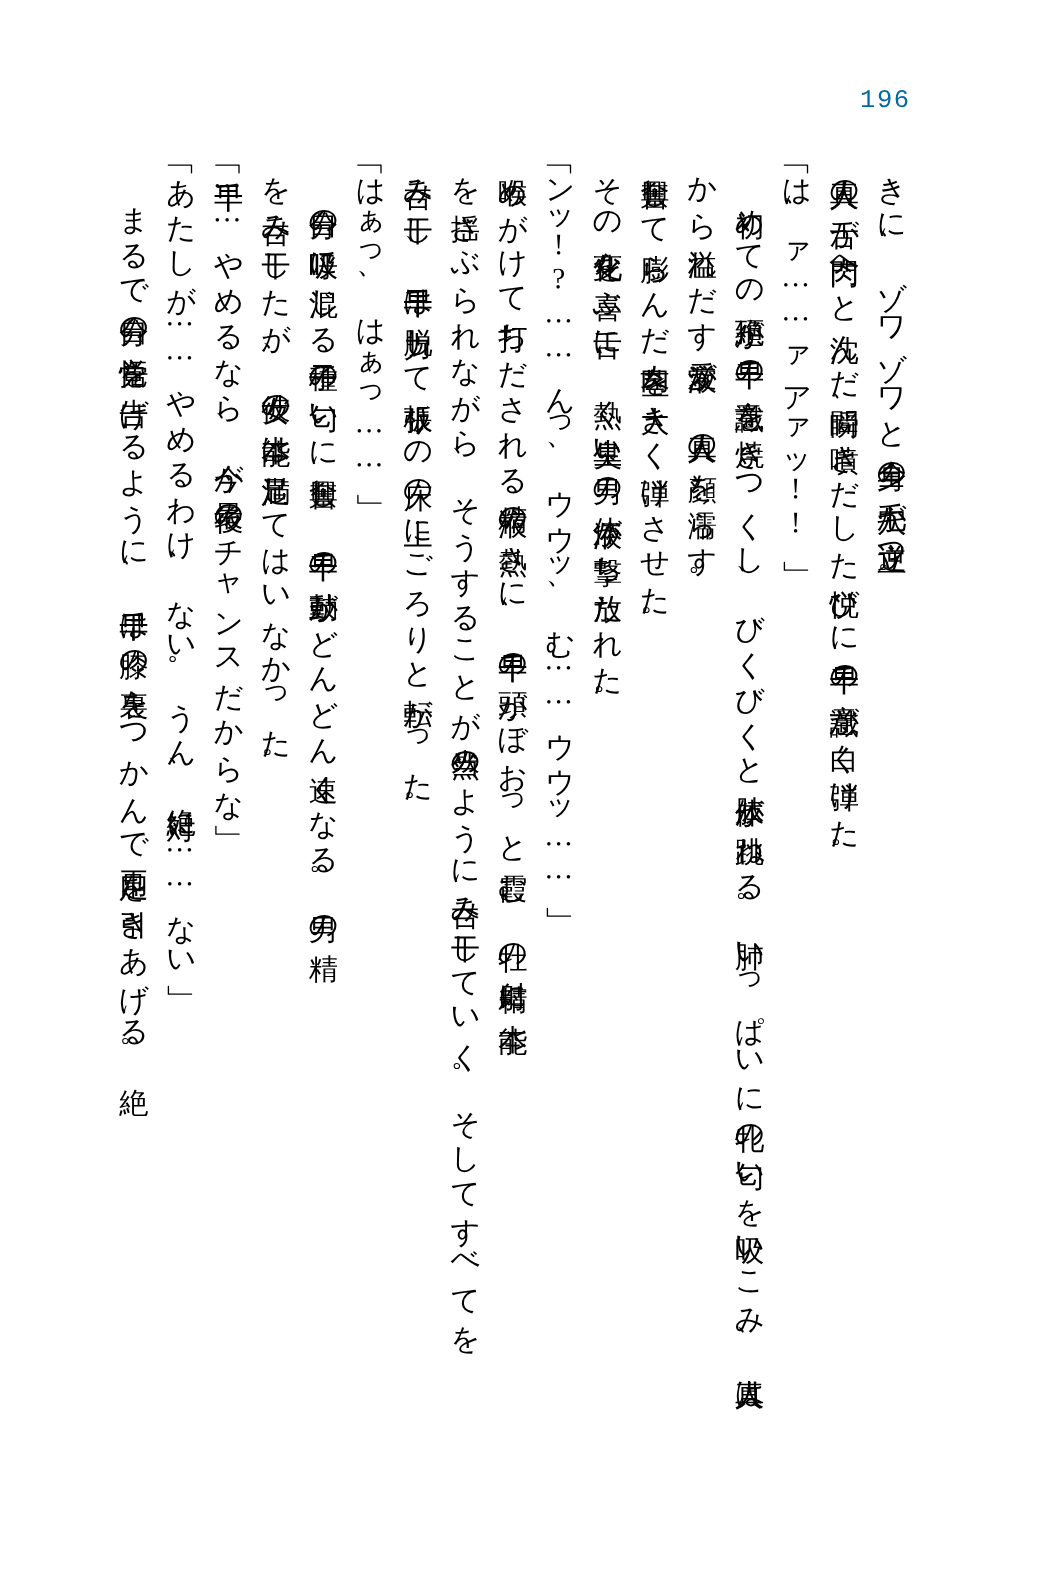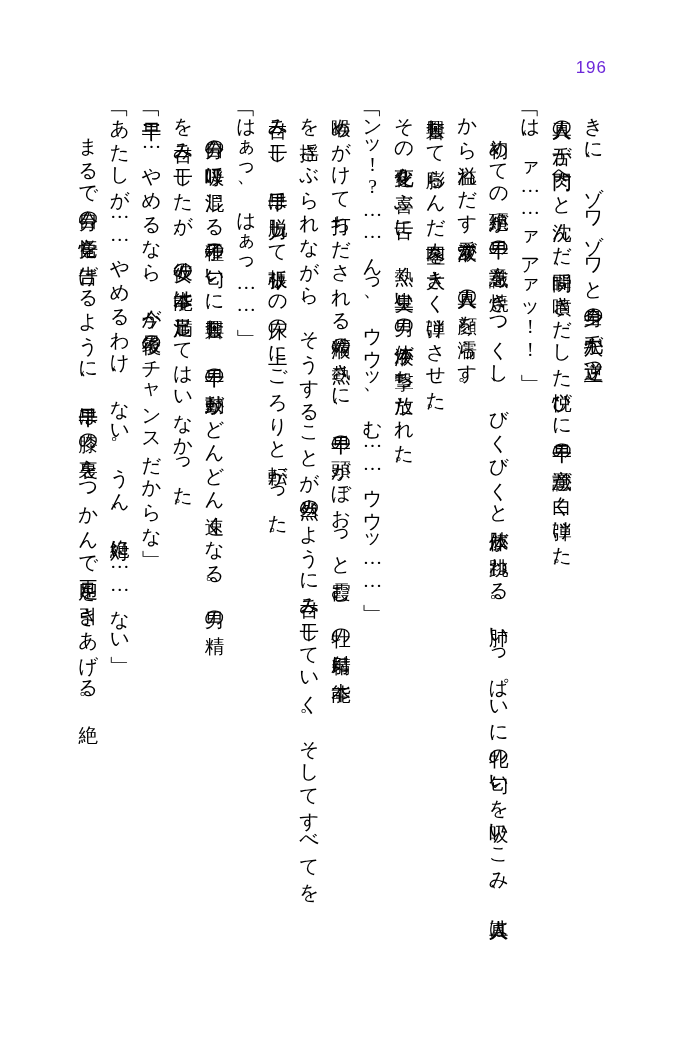--- a/index.html
+++ b/index.html
@@ -24,22 +24,22 @@
     height: 1050px;
     box-sizing: border-box;
   }
 
   .page-number {
     position: absolute;
     top: 58px;
     right: 88px;
     font-size: 17px;
     letter-spacing: 1px;
-    color: #6d28d9;
-    font-family: Liberation Sans, sans-serif;
+    color: #0369a1;
+    font-family: Liberation Mono, monospace;
   }
 
   
   .body-text {
     position: absolute;
     top: 104px;
     right: 86px;
     left: 60px;
     height: 860px;
     writing-mode: vertical-rl;

